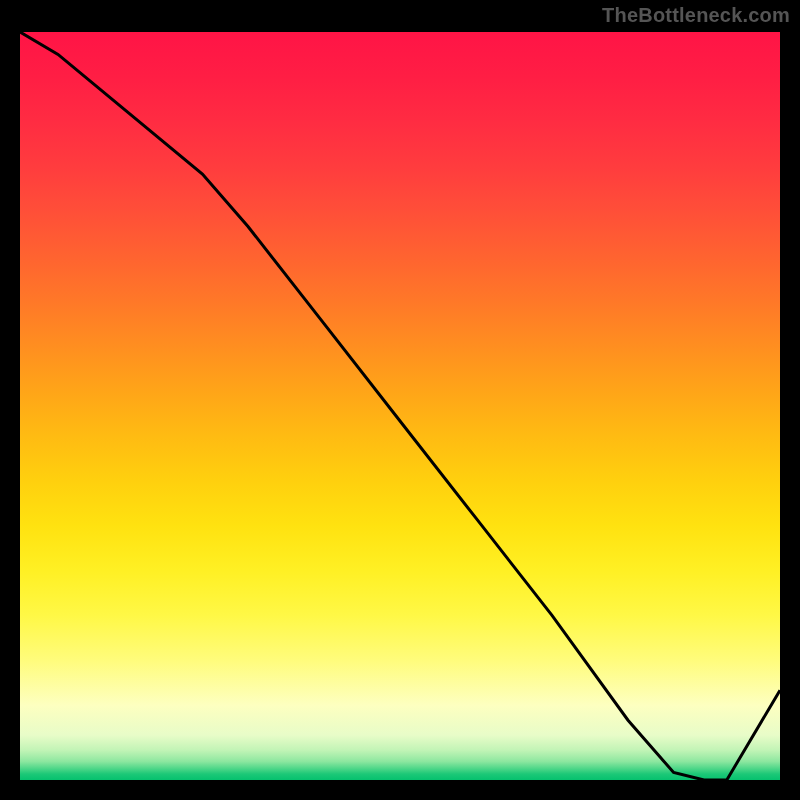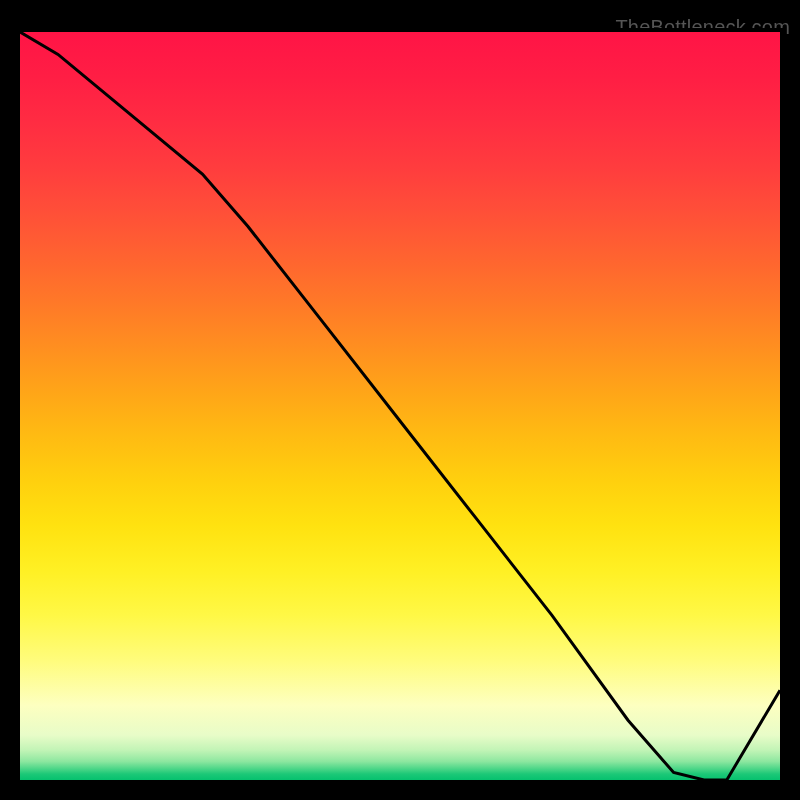--- a/index.html
+++ b/index.html
@@ -12,25 +12,25 @@
     overflow: hidden;
   }
   .frame {
     position: relative;
     width: 800px;
     height: 800px;
     background: #000;
   }
   .watermark {
     position: absolute;
-    top: 16px;
+    top: 4px;
     right: 10px;
     color: #555;
     font-size: 20px;
-    font-weight: 400;
+    font-weight: 700;
     letter-spacing: 0.2px;
     user-select: none;
   }
   .plot-outer {
     position: absolute;
     left: 16px;
     top: 28px;
     width: 768px;
     height: 756px;
     border: 4px solid #000;

